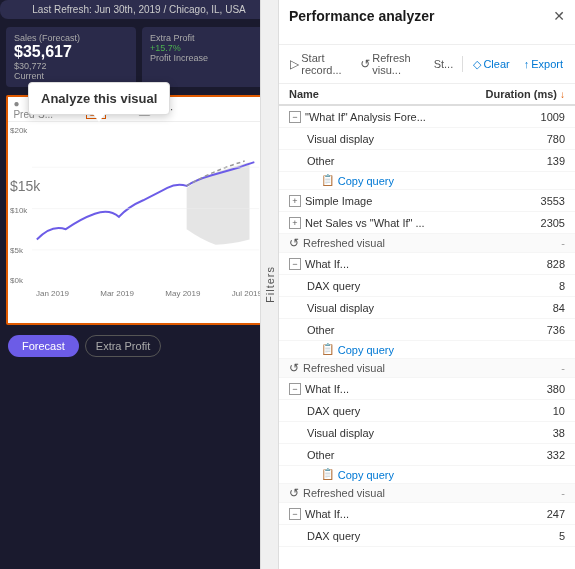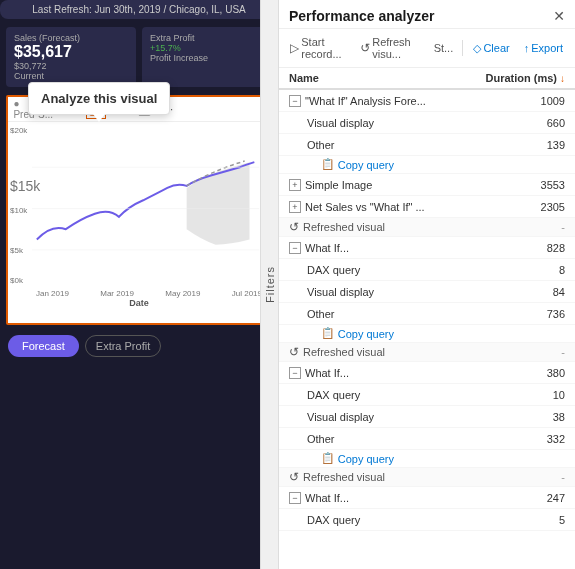--- a/index.html
+++ b/index.html
@@ -212,21 +212,21 @@
       background: #fff;
       display: flex;
       flex-direction: column;
       border-left: 1px solid #ddd;
     }
 
     .panel-header {
       display: flex;
       align-items: center;
       justify-content: space-between;
-      padding: 8px 10px 4px 10px;
+      padding: 8px 10px 20px 10px;
       border-bottom: 1px solid #eee;
     }
 
     .panel-title {
       font-size: 14px;
       font-weight: 600;
       color: #1a1a1a;
     }
 
     .close-btn {
@@ -479,21 +479,20 @@
         <line x1="0" y1="80" x2="235" y2="80" stroke="#eee" stroke-width="0.5"></line>
         <line x1="0" y1="120" x2="235" y2="120" stroke="#eee" stroke-width="0.5"></line>
       </svg>
 
       <div class="x-labels-row" style="margin-left:20px;">
         <span>Jan 2019</span>
         <span>Mar 2019</span>
         <span>May 2019</span>
         <span>Jul 2019</span>
       </div>
-      <div class="x-label">Date</div>
     </div>
   </div>
 
   <div class="bottom-btns">
     <button class="btn-forecast">Forecast</button>
     <button class="btn-extra">Extra Profit</button>
   </div>
 
   <div class="filters-strip">
     <span class="filters-text">Filters</span>
@@ -543,21 +542,21 @@
       <div class="row-name">
         <span class="expand-icon">−</span>
         <span>"What If" Analysis Fore...</span>
       </div>
       <span class="row-duration">1009</span>
     </div>
     <div class="table-row indent-1">
       <div class="row-name">
         <span>Visual display</span>
       </div>
-      <span class="row-duration">660</span>
+      <span class="row-duration">780</span>
     </div>
     <div class="table-row indent-1">
       <div class="row-name">
         <span>Other</span>
       </div>
       <span class="row-duration">139</span>
     </div>
     <div class="copy-query-row">
       <div class="copy-query-btn">
         <span>📋</span>

